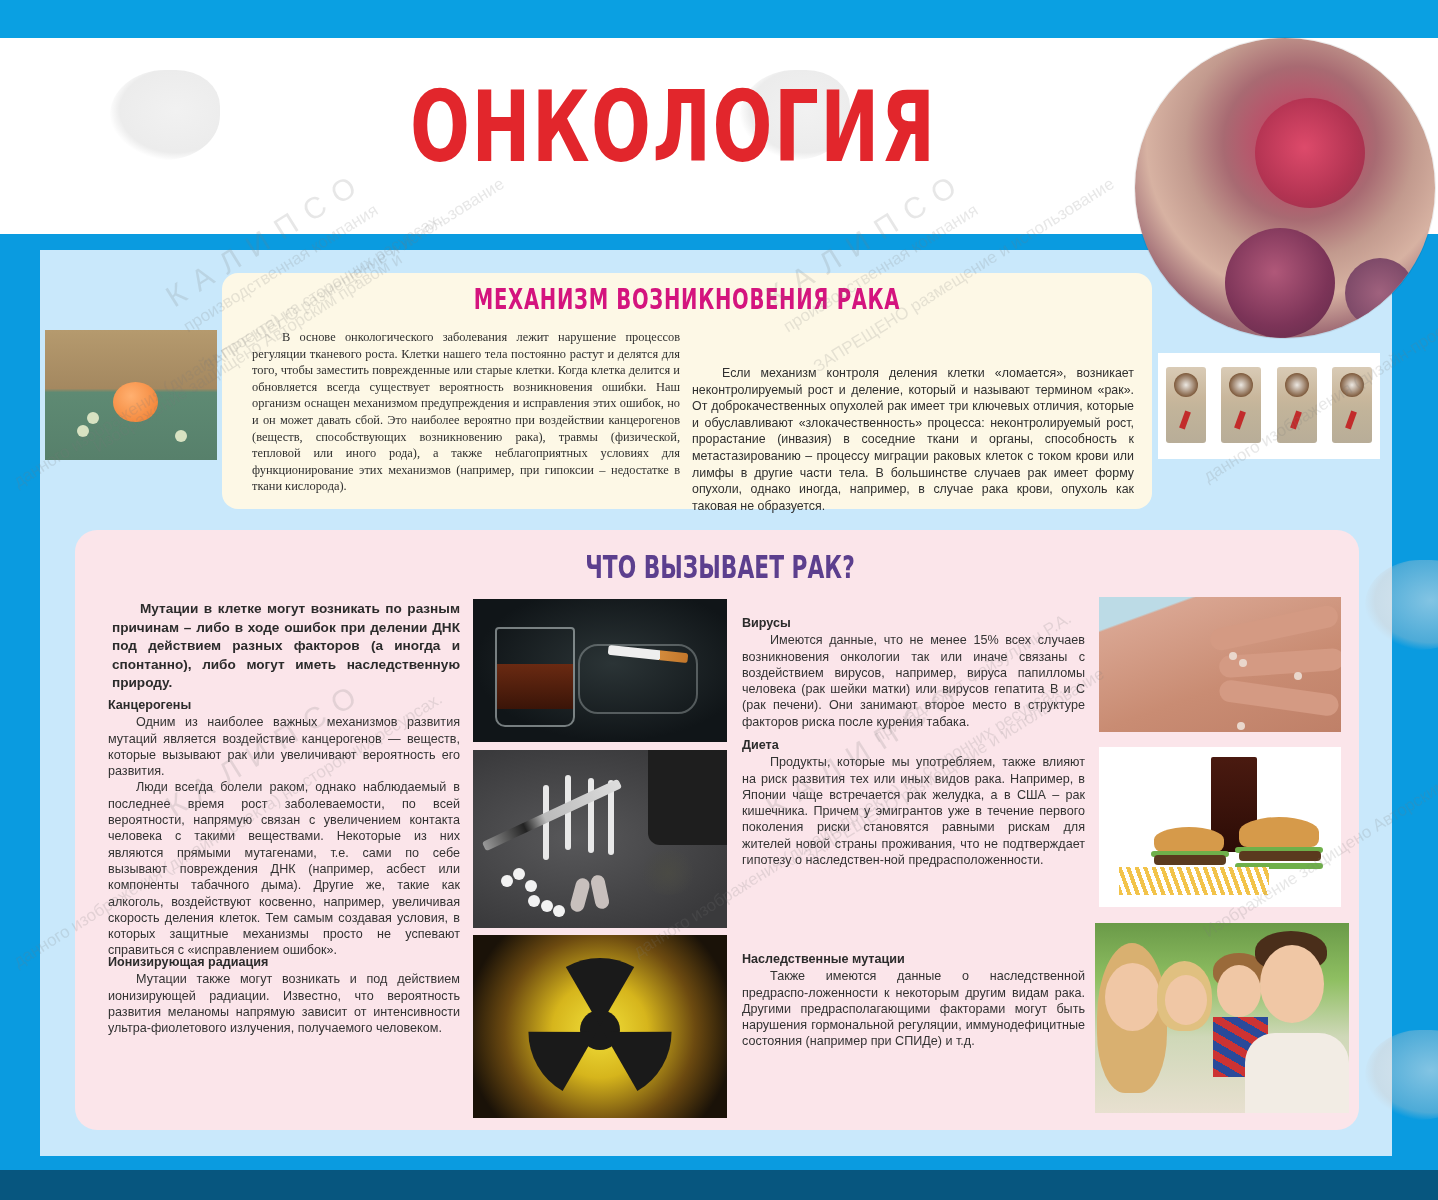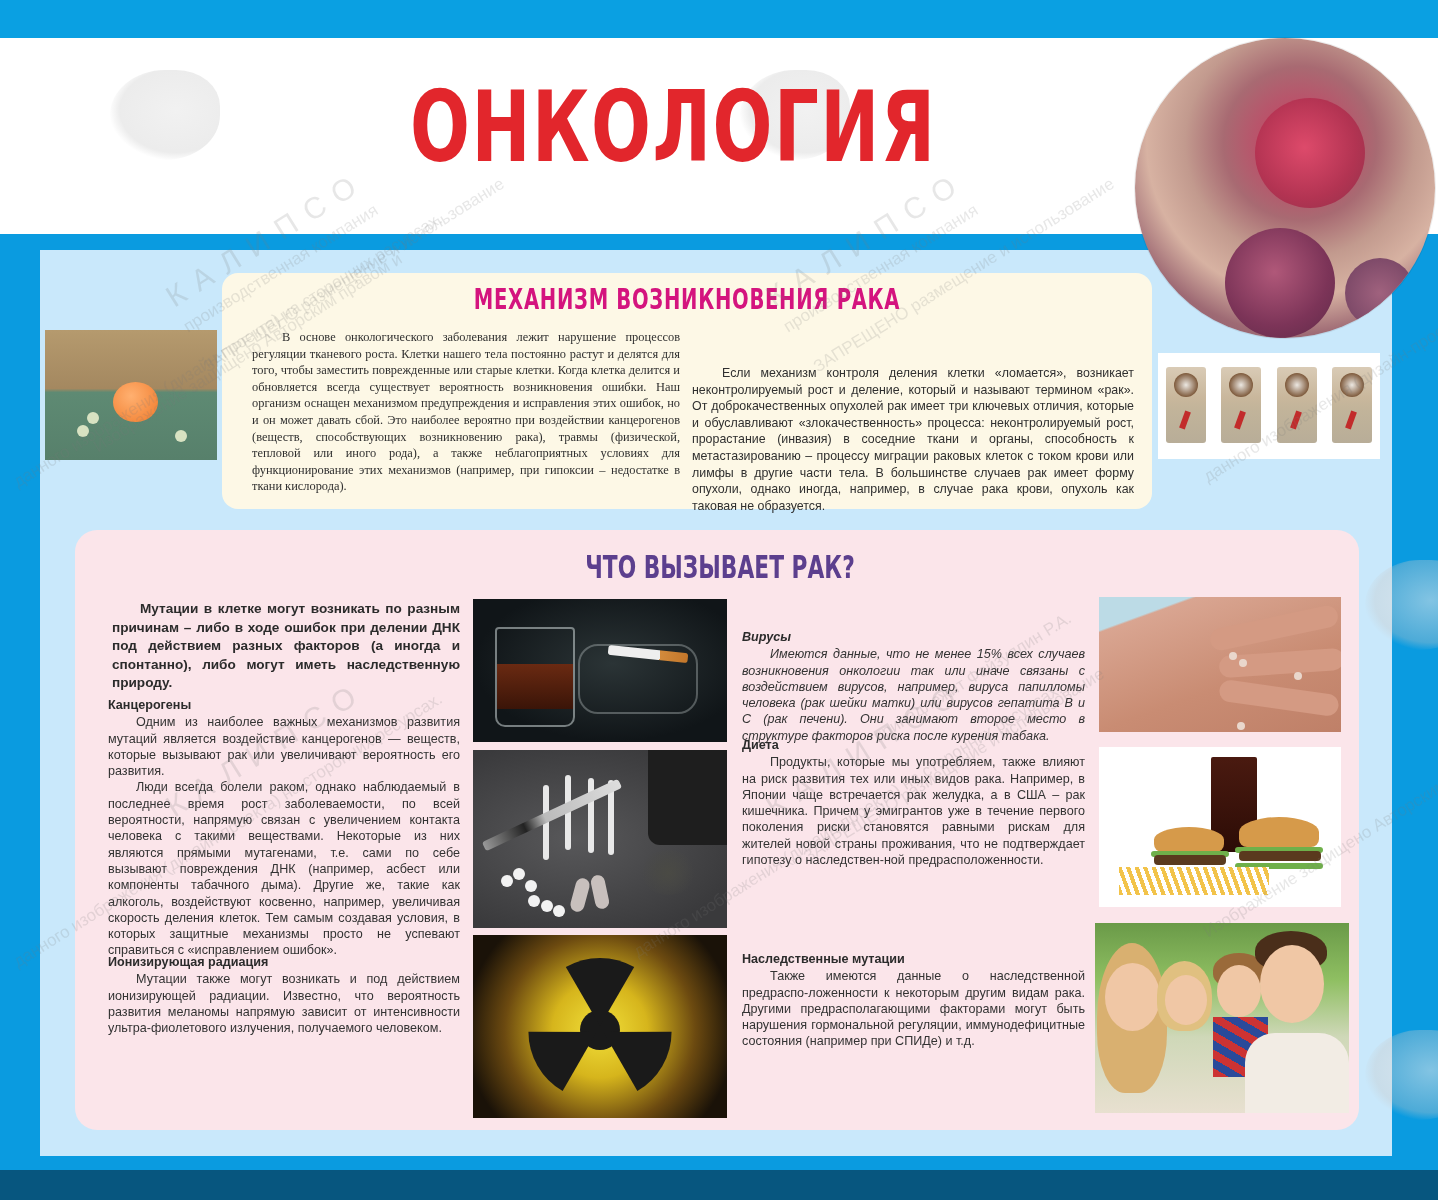--- a/index.html
+++ b/index.html
@@ -163,21 +163,21 @@
   <div class="section-head">Канцерогены</div>
   <p>Одним из наиболее важных механизмов развития мутаций является воздействие канцерогенов — веществ, которые вызывают рак или увеличивают вероятность его развития.</p>
   <p>Люди всегда болели раком, однако наблюдаемый в последнее время рост заболеваемости, по всей вероятности, напрямую связан с увеличением контакта человека с такими веществами. Некоторые из них являются прямыми мутагенами, т.е. сами по себе вызывают повреждения ДНК (например, асбест или компоненты табачного дыма). Другие же, такие как алкоголь, воздействуют косвенно, например, увеличивая скорость деления клеток. Тем самым создавая условия, в которых защитные механизмы просто не успевают справиться с «исправлением ошибок».</p>
 </div>
 
 <div class="sec" style="left:108px;top:954px;width:352px;">
   <div class="section-head">Ионизирующая радиация</div>
   <p>Мутации также могут возникать и под действием ионизирующей радиации. Известно, что вероятность развития меланомы напрямую зависит от интенсивности ультра-фиолетового излучения, получаемого человеком.</p>
 </div>
 
-<div class="sec" style="left:742px;top:629px;width:343px;font-style:italic;">
+<div class="sec" style="left:742px;top:615px;width:343px;">
   <div class="section-head">Вирусы</div>
   <p>Имеются данные, что не менее 15% всех случаев возникновения онкологии так или иначе связаны с воздействием вирусов, например, вируса папилломы человека (рак шейки матки) или вирусов гепатита В и С (рак печени). Они занимают второе место в структуре факторов риска после курения табака.</p>
 </div>
 
 <div class="sec" style="left:742px;top:737px;width:343px;">
   <div class="section-head">Диета</div>
   <p>Продукты, которые мы употребляем, также влияют на риск развития тех или иных видов рака. Например, в Японии чаще встречается рак желудка, а в США – рак кишечника. Причем у эмигрантов уже в течение первого поколения риски становятся равными рискам для жителей новой страны проживания, что не подтверждает гипотезу о наследствен-ной предрасположенности.</p>
 </div>
 
 <div class="sec" style="left:742px;top:951px;width:343px;">

